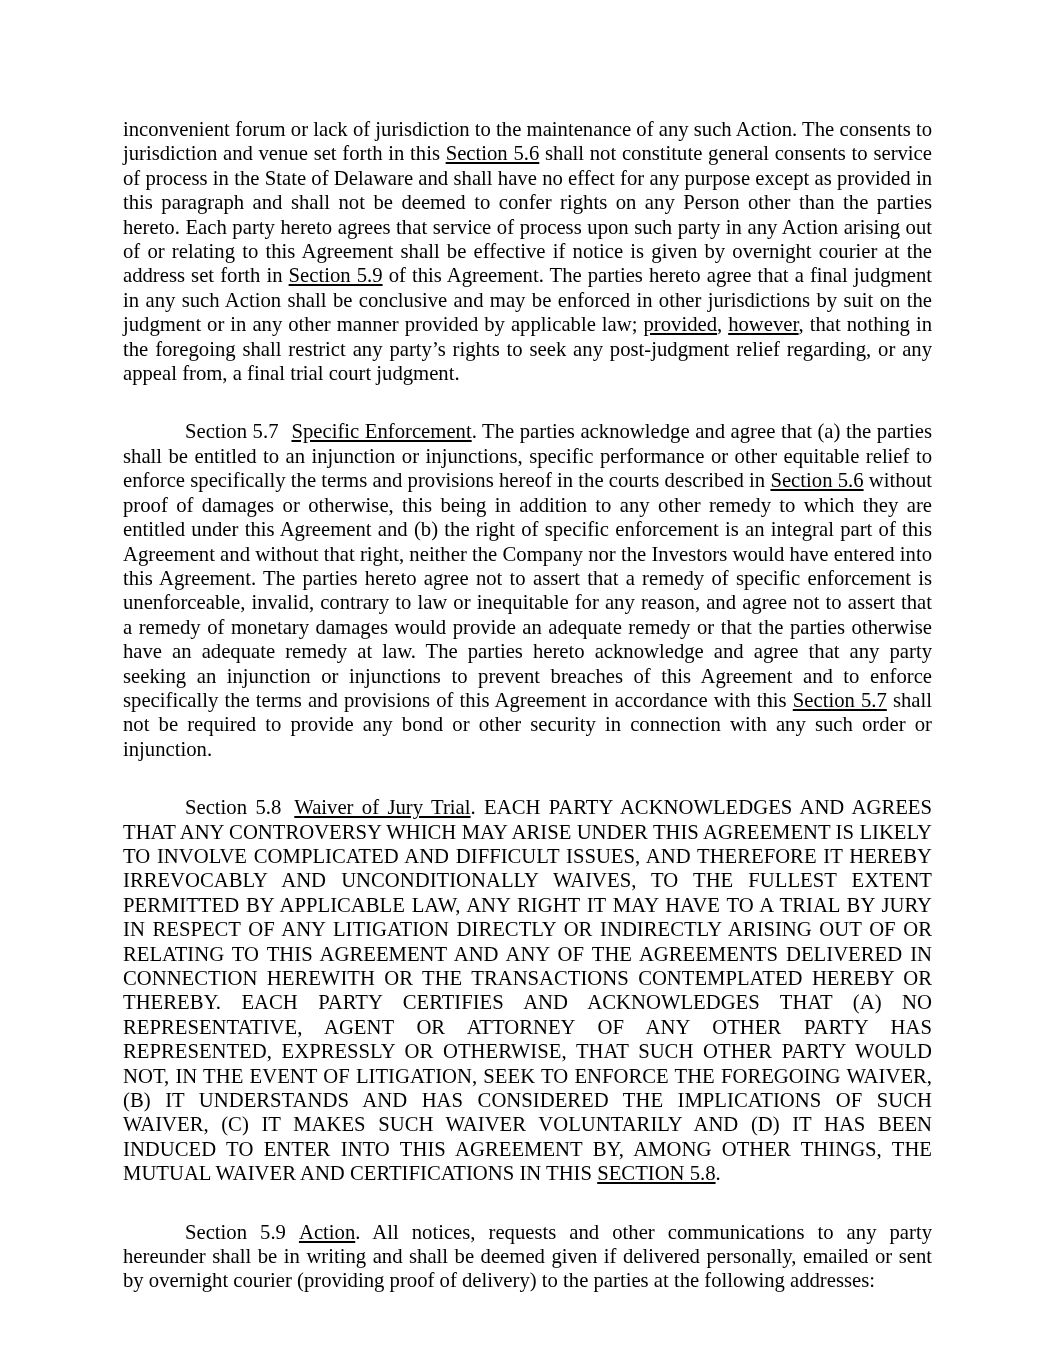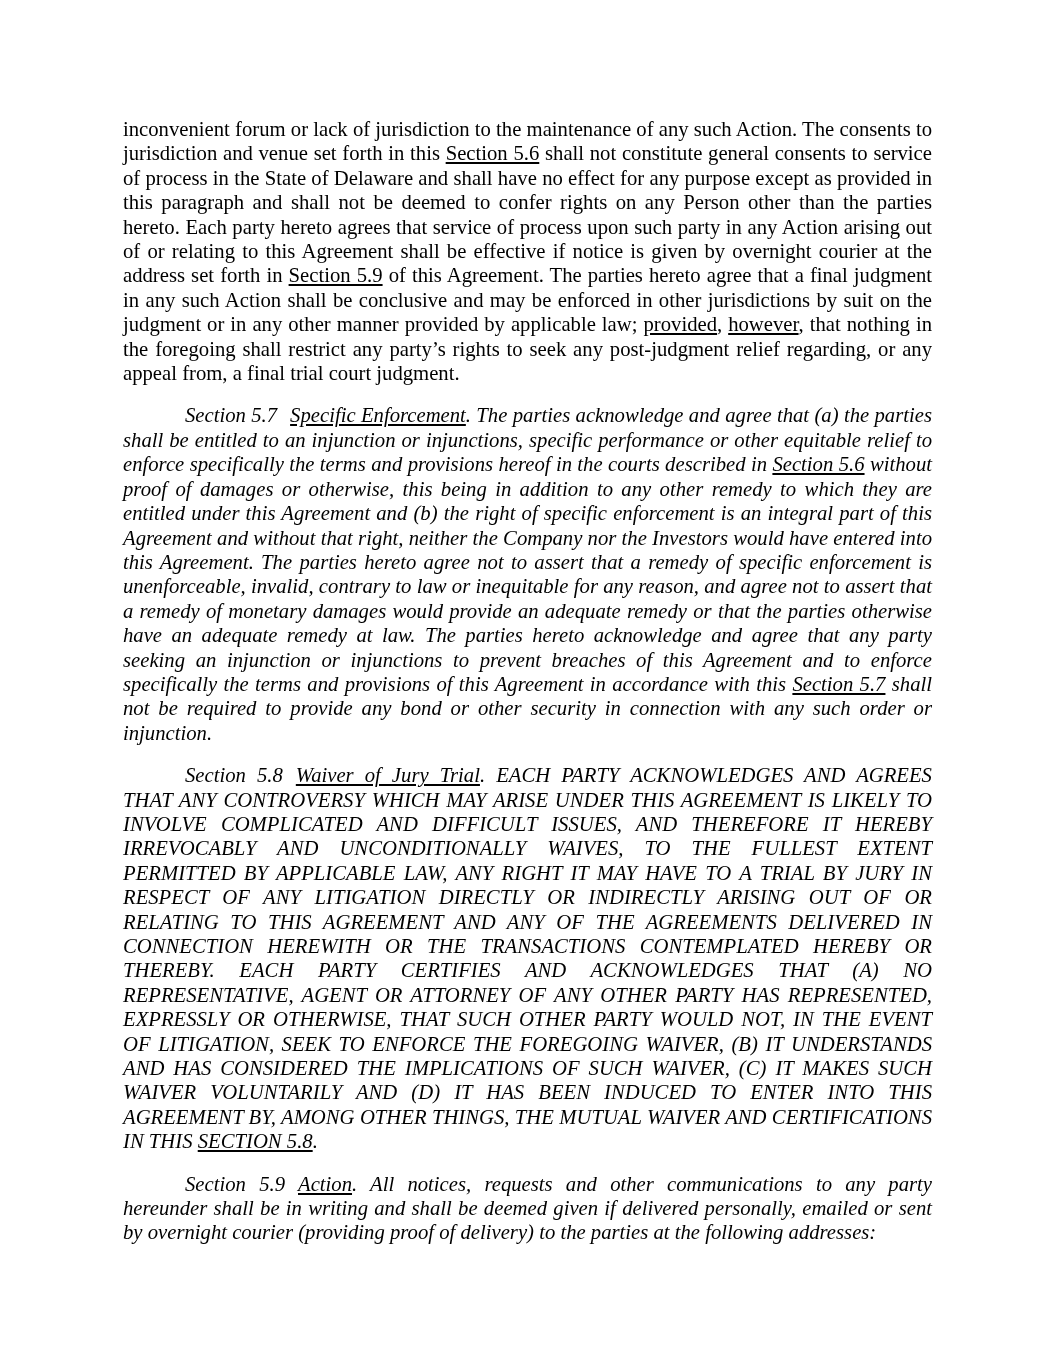--- a/index.html
+++ b/index.html
@@ -16,21 +16,21 @@
   }
   .content {
     position: absolute;
     left: 123px;
     right: 123px;
     top: 117px;
     text-align: justify;
   }
   .para { margin: 0; }
   .para.sect { text-indent: 62px; }
-  .para + .para { margin-top: 18px; font-style: italic; }
+  .para + .para { margin-top: 34px; }
   .u { text-decoration: underline; text-underline-offset: 2px; }
   .tab { display: inline-block; width: 13px; }
   .footer {
     position: absolute;
     left: 0;
     right: 0;
     top: 1261px;
     text-align: center;
     font-family: "Liberation Serif", "DejaVu Serif", serif;
     font-size: 20.7px;

